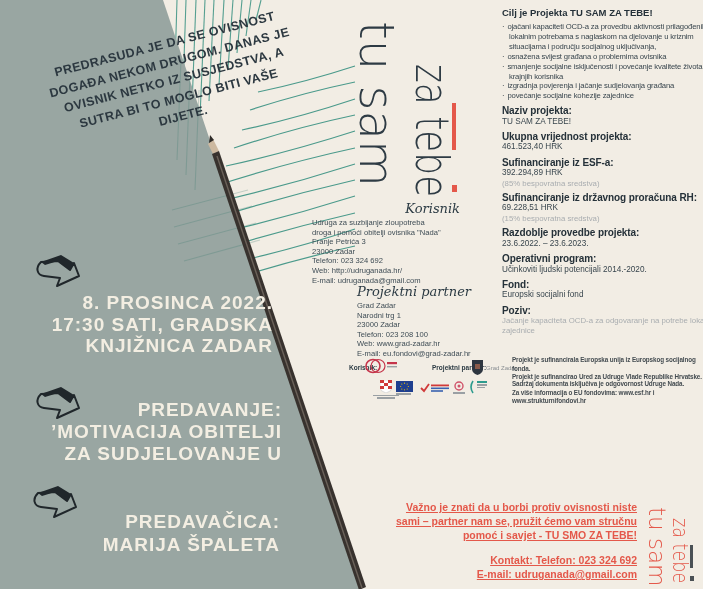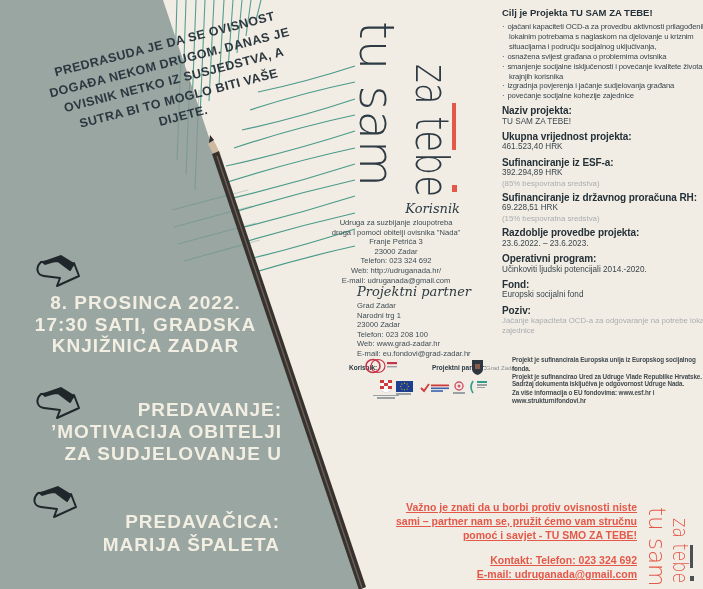--- a/index.html
+++ b/index.html
@@ -11,21 +11,21 @@
   .bg{position:absolute;left:0;top:0;z-index:0;}
   .abs{position:absolute;z-index:2;}
 
   
   .quote{
     left:48px;top:34px;width:252px;transform:rotate(-14.5deg);transform-origin:center;
     text-align:center;font-weight:700;font-size:12.5px;line-height:18.5px;
     letter-spacing:.4px;color:#2c3840;
   }
   .headline{font-weight:700;color:#f3eee2;letter-spacing:1px;text-align:right;}
-  .event{left:18px;top:292px;width:255px;font-size:19px;line-height:21.5px;text-align:center;}
+  .event{left:18px;top:292px;width:255px;font-size:19px;line-height:21.5px;}
   .lecture{left:8px;top:399px;width:274px;font-size:19px;line-height:22px;}
   .lecturer{left:18px;top:511px;width:262px;font-size:19px;line-height:22.5px;}
   .arrow{width:52px;height:42px;}
 
   
   .logo-col{
     transform-origin:left top;white-space:nowrap;
     font-family:"DejaVu Sans",sans-serif;font-weight:300;color:#2e3b44;
   }
   .logo-col1{left:397px;top:21px;font-size:48px;line-height:41px;transform:rotate(90deg);}
@@ -33,21 +33,21 @@
   .logo-excl-bar{left:452px;top:103px;width:4px;height:47px;background:#e4584a;}
   .logo-excl-dot{left:452px;top:185px;width:5px;height:7px;background:#e4584a;}
 
   .script{
     font-family:"DejaVu Serif",serif;font-style:italic;font-weight:400;
     font-size:13px;color:#2c3b44;
   }
   .korisnik-heading{left:350px;top:201px;width:110px;text-align:right;}
   .partner-heading{left:357px;top:284px;}
   .addr{font-size:7.6px;line-height:9.6px;color:#3e4c55;}
-  .addr1{left:320px;top:218px;width:152px;text-align:center;}
+  .addr1{left:312px;top:218px;width:152px;text-align:left;}
   .addr2{left:357px;top:301px;width:145px;text-align:left;}
 
   
   .mini-label{font-size:6.5px;font-weight:700;color:#2c3b44;}
   .mini-gray{font-size:6px;color:#8a8f93;}
   .txtbar{height:1.6px;background:#9aa0a4;margin-top:1.2px;}
 
   
   .fineprint{width:194px;font-weight:700;font-size:6.3px;line-height:8.7px;
     letter-spacing:-.1px;color:#434b50;}

